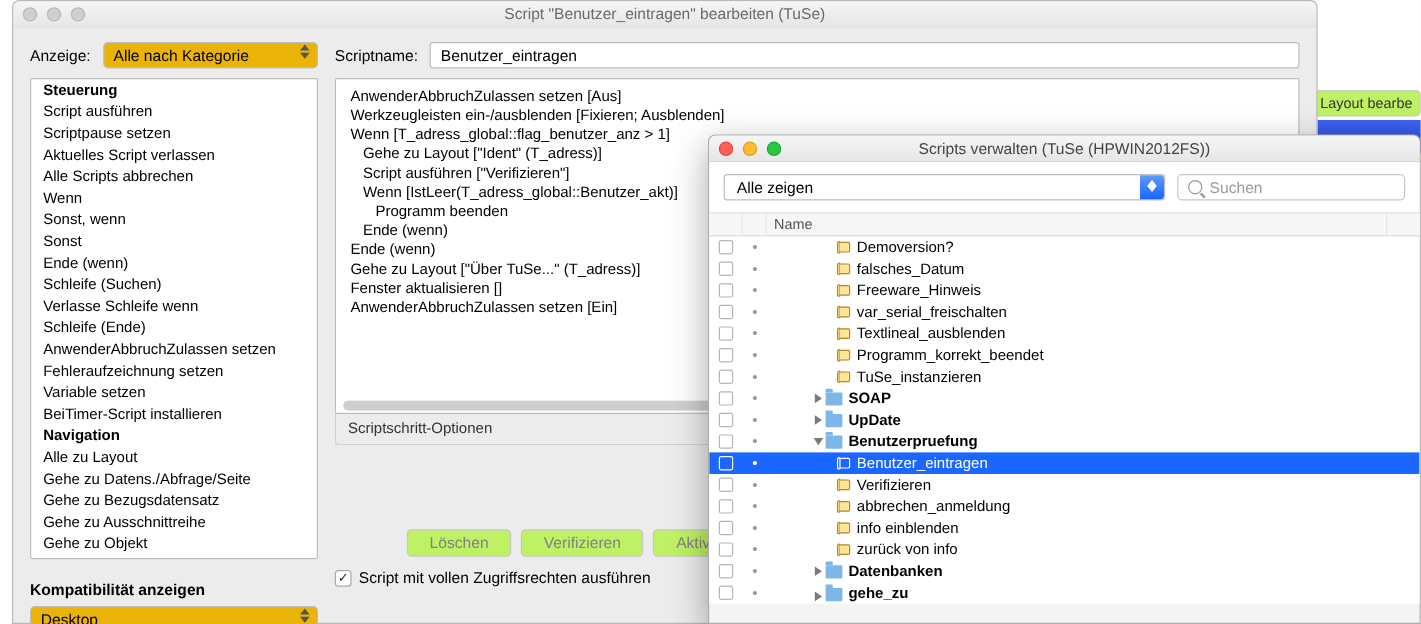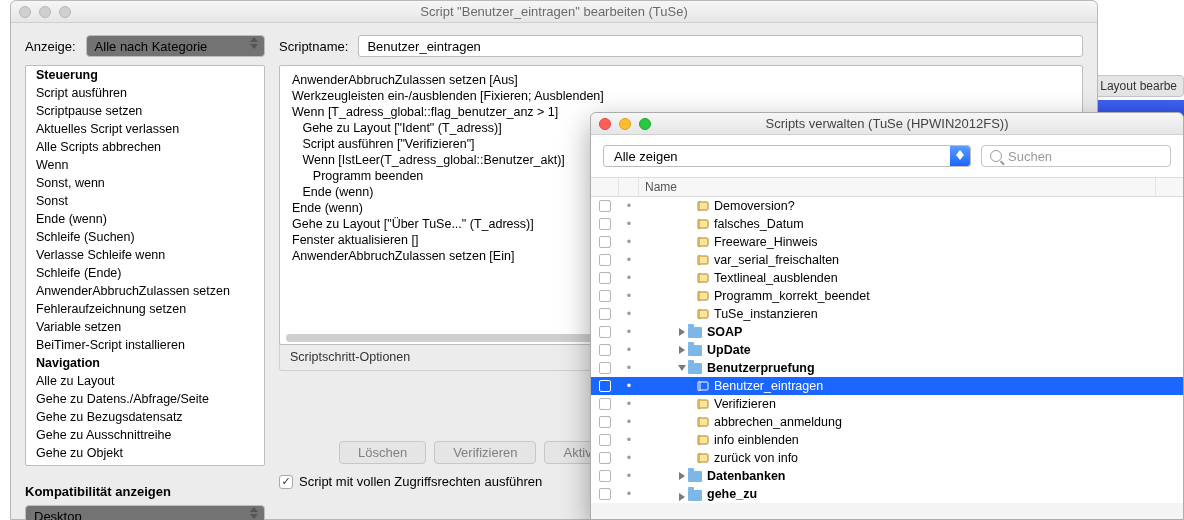--- a/index.html
+++ b/index.html
@@ -53,21 +53,21 @@
 .editor-body { padding: 12px 14px; display: flex; gap: 14px; }
 .left-col { width: 240px; }
 .right-col { flex: 1; }
 
 .row-label {
   display: flex; align-items: center; gap: 10px; margin-bottom: 8px;
 }
 .row-label label { font-size: 13px; }
 
 .select-wrap {
-  background: #737373;
+  background: #eab308;
   border: 1px solid #bdbdbd;
   border-radius: 4px;
   padding: 2px 20px 2px 8px;
   position: relative;
   font-size: 13px;
   height: 22px;
   display: flex; align-items: center;
   flex: 1;
 }
 .select-wrap::after {
@@ -125,21 +125,21 @@
 }
 
 .options-bar {
   background: #ececec; border: 1px solid #d0d0d0; border-top: none;
   border-radius: 0 0 3px 3px; padding: 6px 10px; font-size: 12.5px;
   color: #333; margin-top: -1px;
 }
 
 .btn-row { display: flex; gap: 8px; margin-top: 70px; margin-left: 60px; }
 .mac-btn {
-  background: #e5e5e5; border: 1px solid #c7c7c7; border-radius: 4px;
+  background: #bef264; border: 1px solid #c7c7c7; border-radius: 4px;
   padding: 3px 18px; font-size: 13px; color: #808080;
 }
 
 .checkbox-row { margin-top: 10px; display: flex; align-items: center; gap: 6px; font-size: 13px; }
 .mac-check {
   width: 14px; height: 14px; border: 1px solid #aaa; border-radius: 3px;
   background: #fff; display: inline-flex; align-items: center; justify-content: center;
   font-size: 11px; color: #333;
 }
 

